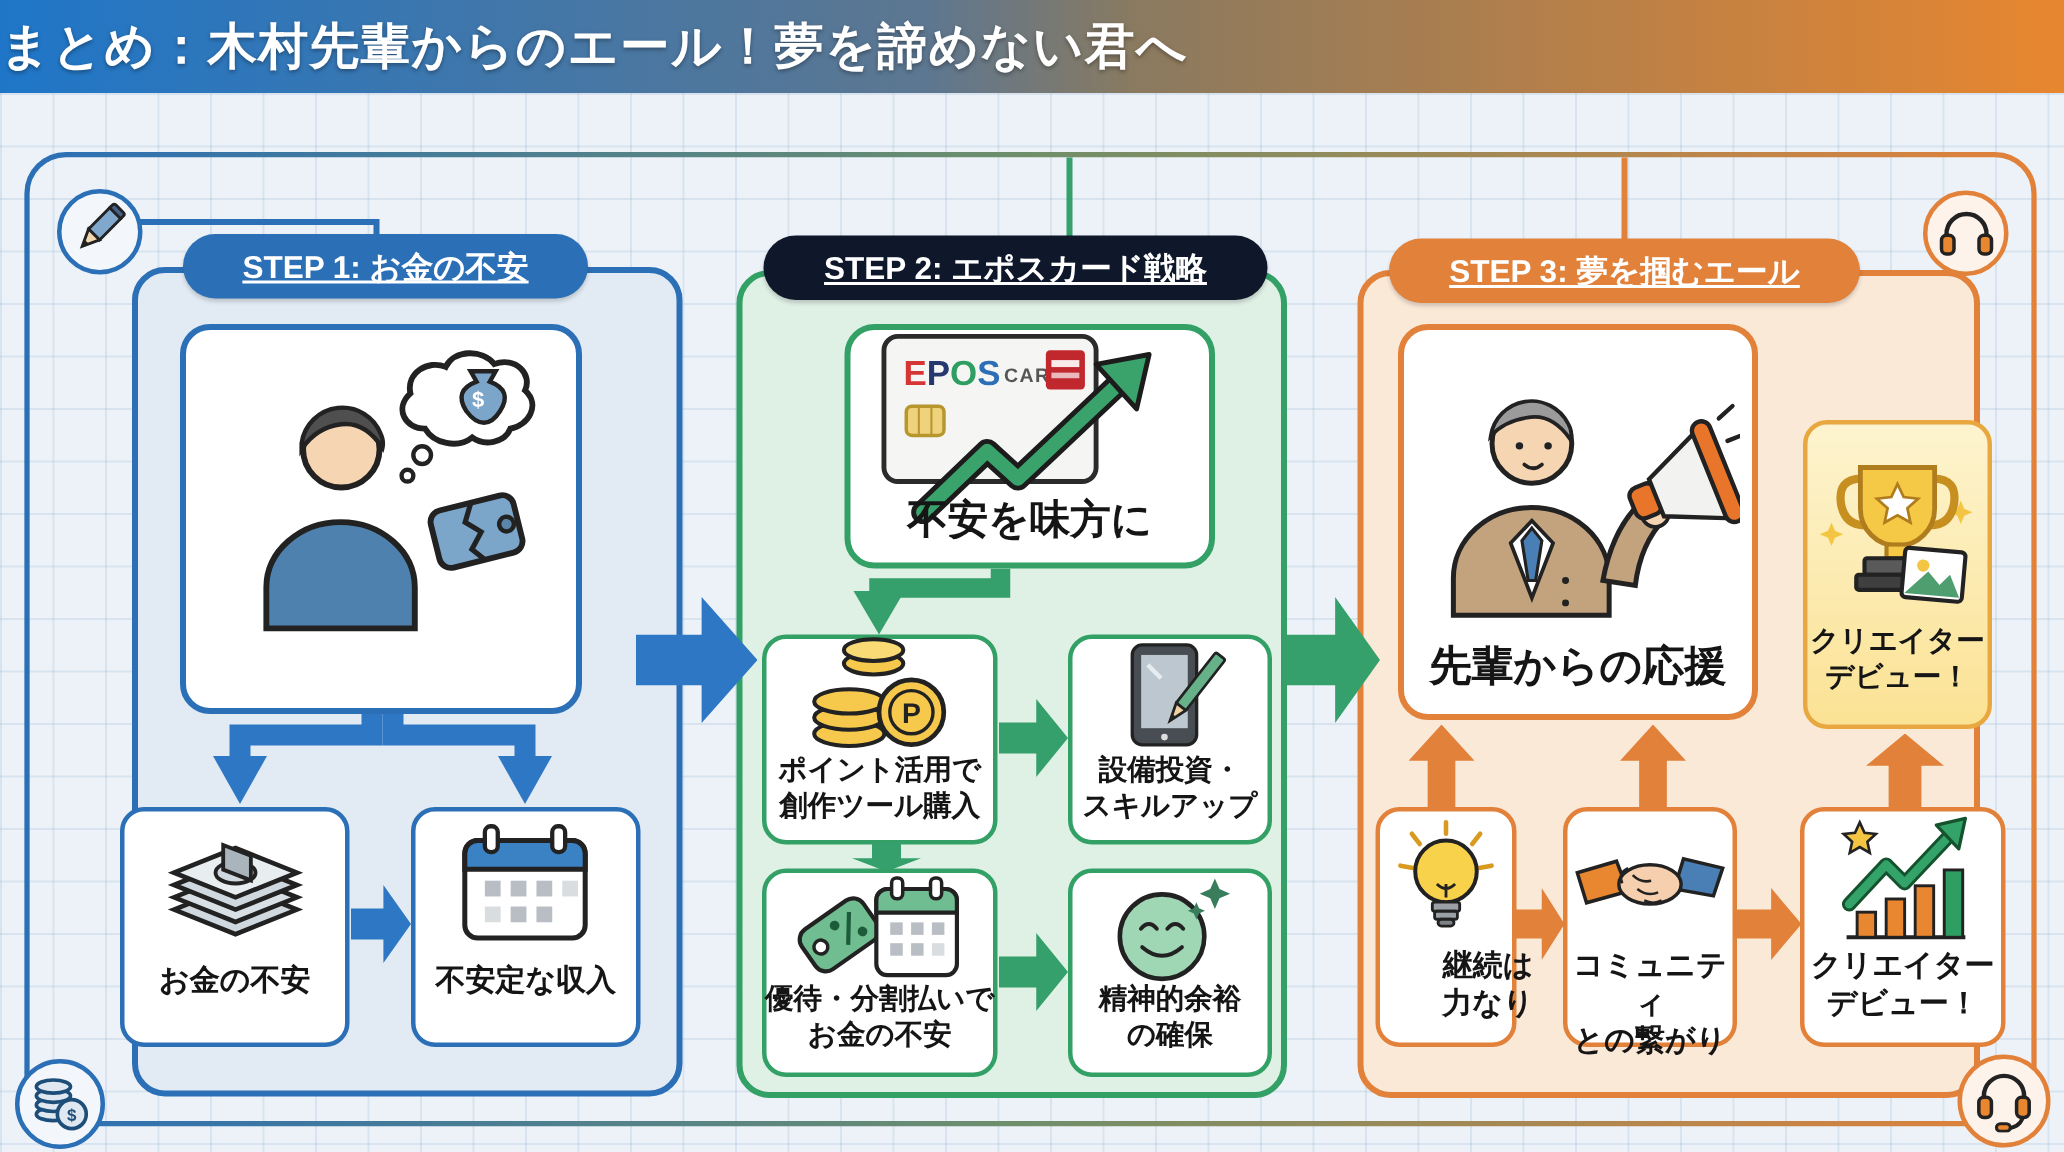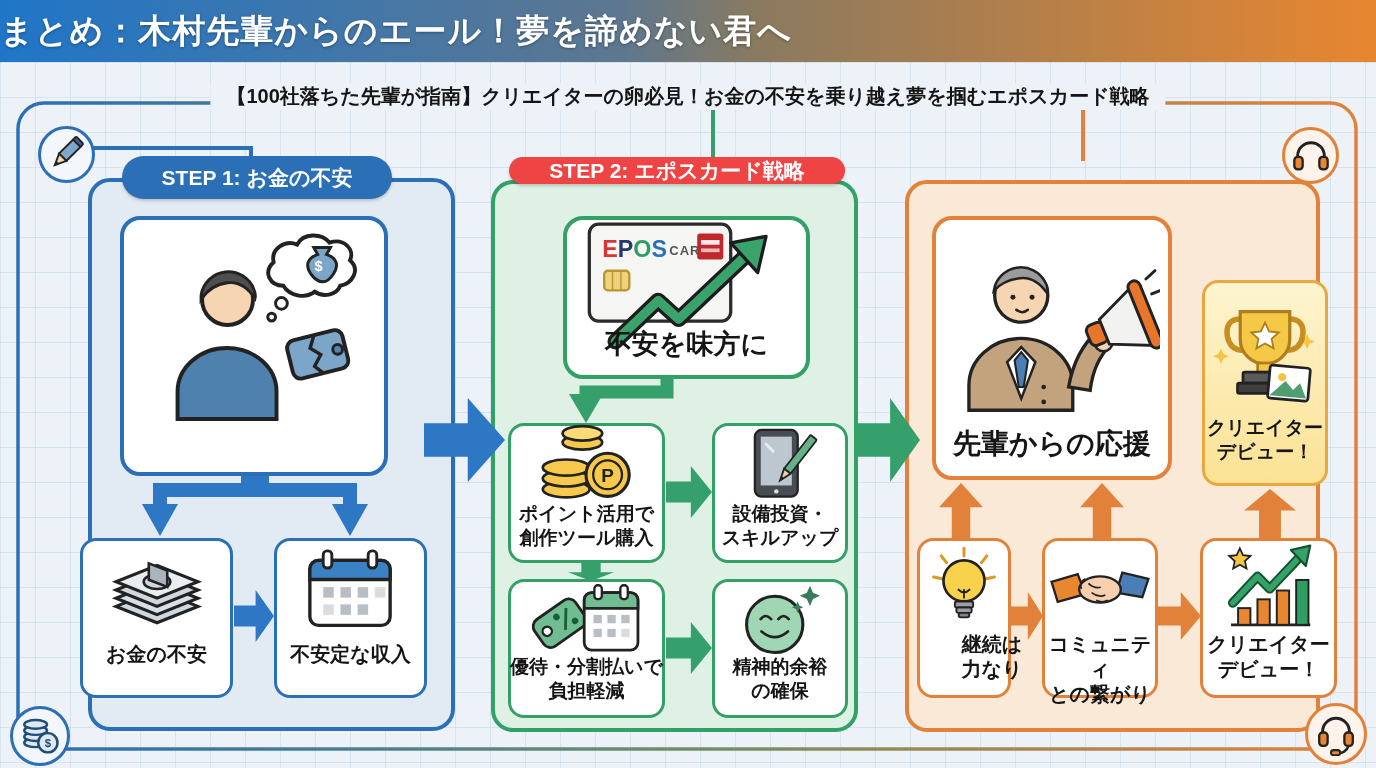--- a/index.html
+++ b/index.html
@@ -14,23 +14,23 @@
     display:flex;align-items:center;}
   .hdr .t{color:#fff;font-size:33px;font-weight:800;letter-spacing:1px;text-shadow:0 1px 3px rgba(0,0,0,.35);}
   .subt{position:absolute;top:83px;left:50%;transform:translateX(-50%);z-index:6;
     background:#edf2f8;padding:0 16px;font-size:20px;font-weight:800;color:#151515;white-space:nowrap;}
   svg.overlay{position:absolute;left:0;top:0;pointer-events:none;}
   .panel{position:absolute;border:4px solid;border-radius:22px;box-sizing:border-box;}
   .p1{left:88px;top:178px;width:367px;height:553px;border-color:#2b6fb6;background:#e2ebf4;}
   .p2{left:491px;top:180px;width:367px;height:552px;border-color:#33a066;background:#dff0e5;}
   .p3{left:905px;top:180px;width:415px;height:552px;border-color:#e2813a;background:#fbe9d8;}
   .pill{position:absolute;z-index:5;border-radius:22px;display:flex;align-items:center;justify-content:center;
-    color:#fff;font-weight:800;font-size:21px;box-shadow:0 2px 3px rgba(0,0,0,.18);white-space:nowrap;}
+    color:#fff;font-weight:800;font-size:21px;box-shadow:0 2px 3px rgba(0,0,0,.18);white-space:nowrap;text-decoration:underline;}
   .pill1{left:122px;top:156px;width:270px;height:43px;background:#2b6fb6;}
-  .pill2{left:509px;top:157px;width:336px;height:27px;background:#ef4444;}
+  .pill2{left:509px;top:157px;width:336px;height:43px;background:#0f172a;}
   .pill3{left:926px;top:159px;width:314px;height:43px;background:#e2813a;}
   .card{position:absolute;background:#fff;border:4px solid;border-radius:20px;box-sizing:border-box;z-index:3;}
   .subcard{position:absolute;background:#fff;border:3.5px solid;border-radius:16px;box-sizing:border-box;z-index:3;}
   .bc1{border-color:#2b6fb6;} .bc2{border-color:#33a066;} .bc3{border-color:#e2813a;}
   .lbl{position:absolute;z-index:4;text-align:center;font-weight:800;color:#151515;line-height:1.25;white-space:pre-line;}
   .icwrap{position:absolute;z-index:4;display:flex;align-items:center;justify-content:center;}
   .arrow{position:absolute;z-index:5;}
   .arw-r{clip-path:polygon(0 30%,54% 30%,54% 0,100% 50%,54% 100%,54% 70%,0 70%);}
   .arw-u{clip-path:polygon(50% 0,100% 44%,71% 44%,71% 100%,29% 100%,29% 44%,0 44%);}
   .arw-d{clip-path:polygon(29% 0,71% 0,71% 56%,100% 56%,50% 100%,0 56%,29% 56%);}
@@ -59,21 +59,20 @@
   </svg>
 
   <div class="stub" style="left:92px;top:146px;width:160px;height:4px;background:#2b6fb6;"></div>
   <div class="stub" style="left:249px;top:146px;width:4px;height:34px;background:#2b6fb6;"></div>
   <div class="stub" style="left:711px;top:105px;width:4px;height:54px;background:#35a06b;"></div>
   <div class="stub" style="left:1081px;top:105px;width:4px;height:56px;background:#e2813a;"></div>
 
   <div class="hdr">
     <div class="t">まとめ：木村先輩からのエール！夢を諦めない君へ</div>
   </div>
-  <div class="subt">【100社落ちた先輩が指南】クリエイターの卵必見！お金の不安を乗り越え夢を掴むエポスカード戦略</div>
 
   <div class="panel p1"></div>
   <div class="pill pill1">STEP 1: お金の不安</div>
 
   <div class="card bc1" style="left:120px;top:216px;width:268px;height:260px;"></div>
   <div class="icwrap" style="left:130px;top:224px;width:248px;height:198px;">
     <svg viewBox="0 0 240 200" width="240" height="196">
       <path d="M150 62 c-14 0-21-14-10-24 c-3-14 12-23 24-18 c6-12 25-12 33-2 c15-5 26 7 21 18 c11 10 2 24-10 26 c-4 10-18 12-26 6 c-10 8-26 4-32-6 z" fill="#fff" stroke="#222" stroke-width="4"></path>
       <path d="M178 50 q-9-14 7-20 l-4-7 h17 l-4 7 q16 6 7 20 q-5 8-11 8 t-12-8 z" fill="#7ca6c9" stroke="#222" stroke-width="3"></path>
       <text x="186" y="47" font-size="15" font-weight="800" fill="#fff" text-anchor="middle">$</text>
@@ -149,21 +148,21 @@
       <rect x="130" y="31" width="20" height="5" fill="#ffffff" opacity="0.9"></rect>
       <rect x="130" y="40" width="20" height="4" fill="#e9b9bb"></rect>
       <rect x="26" y="64" width="27" height="21" rx="4" fill="#efd27c" stroke="#b8962e" stroke-width="2.5"></rect>
       <line x1="35" y1="64" x2="35" y2="85" stroke="#b8962e" stroke-width="1.5"></line>
       <line x1="44" y1="64" x2="44" y2="85" stroke="#b8962e" stroke-width="1.5"></line>
       <polyline points="38,140 84,96 106,116 176,50" fill="none" stroke="#1c1c1c" stroke-width="17" stroke-linejoin="round" stroke-linecap="round"></polyline>
       <polyline points="38,140 84,96 106,116 176,50" fill="none" stroke="#3aa36c" stroke-width="10" stroke-linejoin="round" stroke-linecap="round"></polyline>
       <polygon points="162,34 200,27 191,66" fill="#3aa36c" stroke="#1c1c1c" stroke-width="3.5" stroke-linejoin="round"></polygon>
     </svg>
   </div>
-  <div class="lbl" style="left:563px;top:330px;width:247px;font-size:27px;font-family:Liberation Mono, monospace;">不安を味方に</div>
+  <div class="lbl" style="left:563px;top:330px;width:247px;font-size:27px;">不安を味方に</div>
 
   <svg class="overlay" style="left:556px;top:379px;z-index:5;" width="130" height="46">
     <path d="M111 0 V13 H30 V18" fill="none" stroke="#35a06b" stroke-width="13"></path>
     <polygon points="13,15 47,15 30,44" fill="#35a06b"></polygon>
   </svg>
 
   <div class="subcard bc2" style="left:508px;top:423px;width:157px;height:140px;"></div>
   <div class="icwrap" style="left:524px;top:427px;width:124px;height:74px;">
     <svg viewBox="0 0 120 100" width="112" height="90">
       <g stroke="#222" stroke-width="3">
@@ -220,41 +219,42 @@
         <rect x="72" y="42" width="9" height="9"></rect>
           <rect x="87" y="42" width="9" height="9"></rect>
           <rect x="102" y="42" width="9" height="9"></rect>
         <rect x="72" y="57" width="9" height="9"></rect>
           <rect x="87" y="57" width="9" height="9"></rect>
           <rect x="102" y="57" width="9" height="9" fill="#d9dde0"></rect>
       </g>
     </svg>
   </div>
   <div class="lbl" style="left:508px;top:655px;width:157px;font-size:19px;">優待・分割払いで
-負担軽減</div>
+お金の不安</div>
 
   <div class="arrow arw-r green" style="left:666px;top:622px;width:46px;height:52px;"></div>
 
   <div class="subcard bc2" style="left:712px;top:579px;width:136px;height:139px;"></div>
   <div class="icwrap" style="left:736px;top:585px;width:88px;height:70px;">
     <svg viewBox="0 0 100 90" width="92" height="84">
       <circle cx="44" cy="50" r="32" fill="#9fd6b4" stroke="#222" stroke-width="3.5"></circle>
       <path d="M28 44 q6-7 12 0" fill="none" stroke="#222" stroke-width="3" stroke-linecap="round"></path>
       <path d="M48 44 q6-7 12 0" fill="none" stroke="#222" stroke-width="3" stroke-linecap="round"></path>
       <path d="M29 58 q15 13 30 0" fill="none" stroke="#222" stroke-width="3" stroke-linecap="round"></path>
       <path d="M84 6 l3.5 8 8 3.5 -8 3.5 -3.5 8 -3.5-8 -8-3.5 8-3.5 z" fill="#3a7d5c"></path>
       <path d="M70 24 l2 4.5 4.5 2 -4.5 2 -2 4.5 -2-4.5 -4.5-2 4.5-2 z" fill="#3a7d5c"></path>
     </svg>
   </div>
   <div class="lbl" style="left:712px;top:655px;width:136px;font-size:19px;">精神的余裕
 の確保</div>
 
   <div class="arrow arw-r green" style="left:855px;top:398px;width:65px;height:84px;"></div>
 
   <div class="panel p3"></div>
+  <div class="pill pill3">STEP 3: 夢を掴むエール</div>
 
   <div class="card bc3" style="left:932px;top:216px;width:240px;height:264px;"></div>
   <div class="icwrap" style="left:944px;top:224px;width:216px;height:198px;">
     <svg viewBox="0 0 260 210" width="225" height="200">
       <path d="M30 210 v-30 a62 56 0 0 1 125 0 v30 z" fill="#c2a37d" stroke="#222" stroke-width="4"></path>
       <path d="M76 152 l17-18 l17 18 l-17 44 z" fill="#fff" stroke="#222" stroke-width="3"></path>
       <path d="M93 140 l8 10 l-5 32 l-6 0 l-5-32 z" fill="#4a7fb5" stroke="#222" stroke-width="2.5"></path>
       <circle cx="120" cy="182" r="2.8" fill="#222"></circle>
         <circle cx="120" cy="200" r="2.8" fill="#222"></circle>
       <circle cx="93" cy="72" r="32" fill="#f6d6b2" stroke="#222" stroke-width="4"></circle>

